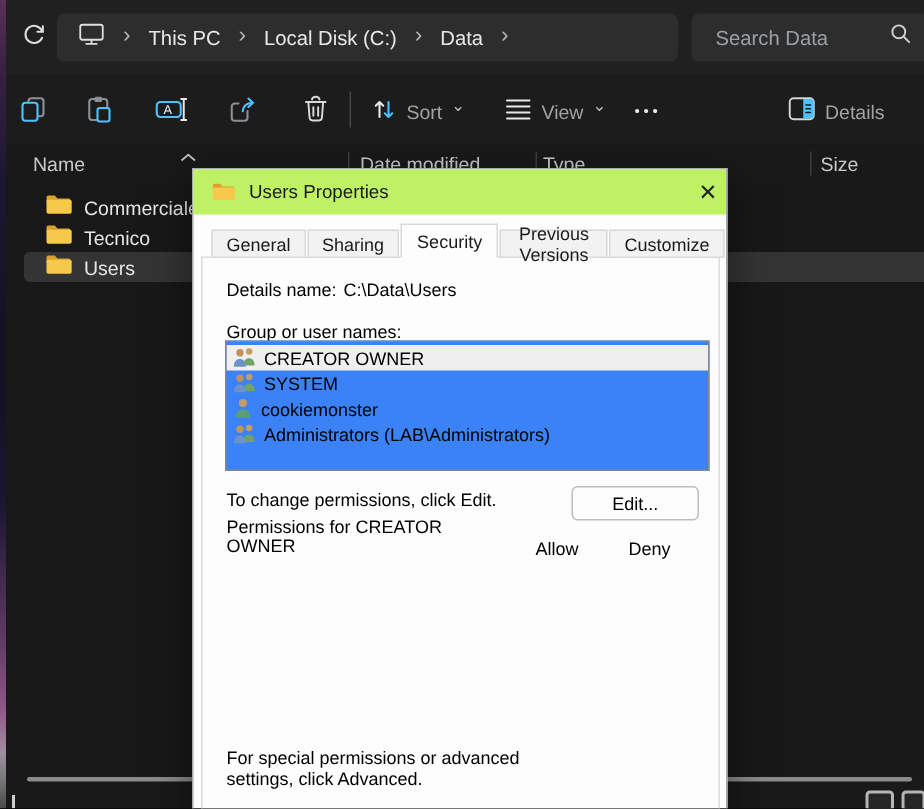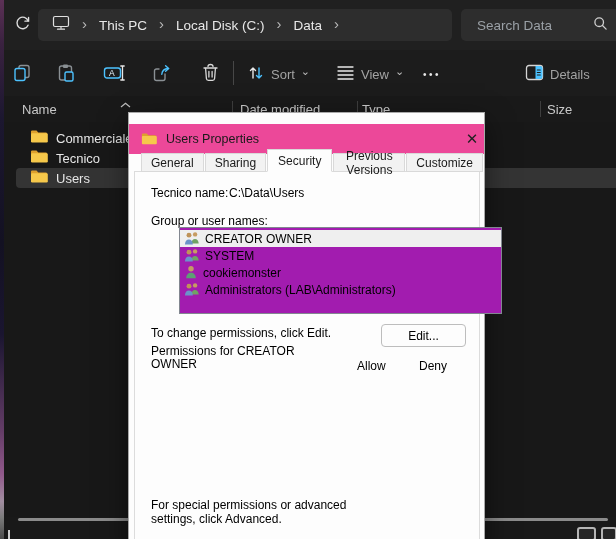--- a/index.html
+++ b/index.html
@@ -69,39 +69,39 @@
   .corner-icon.one { left:577px; width:19px; }
   .corner-icon.two { left:601px; width:16px; }
   .corner-mark { position:absolute; left:8px; top:530px; width:2px; height:9px; background:#cfcfcf; z-index:4; }
 
   
   .dialog {
     position:absolute; left:128px; top:112px; width:357px; height:440px;
     background:#fdfdfd; border:1px solid #a9a9a9; z-index:20; color:#000;
     box-shadow:0 10px 26px rgba(0,0,0,.5); font-size:12px;
   }
-  .dlg-titlebar { position:absolute; left:0; top:0; width:100%; height:30px; background:#ec4899;margin-top:11px; }
+  .dlg-titlebar { position:absolute; left:0; top:0; width:100%; height:30px; background:#bef264; }
   .dlg-title-icon { position:absolute; left:12px; top:8px; }
   .dlg-title { position:absolute; left:37px; top:8px; font-size:12.5px; color:#1a1a1a; }
   .dlg-close { position:absolute; left:333px; top:5px; width:20px; height:20px; font-size:15px; color:#222;
                display:flex; align-items:center; justify-content:center; background:none; border:none; cursor:pointer; }
 
   .tabstrip { position:absolute; left:12px; top:36px; height:23px; display:flex; align-items:flex-end; z-index:2; }
   .tab {
     height:19px; padding:0 9px; background:#f2f2f2; border:1px solid #d9d9d9;
     font-size:12px; color:#1a1a1a; display:flex; align-items:center;
     margin-right:1px; cursor:pointer; font-family:inherit;
   }
   .tab.active { height:23px; background:#fdfdfd; border-bottom:1px solid #fdfdfd; position:relative; z-index:3; padding:0 10px; }
 
   .page-box { position:absolute; left:5px; top:58px; width:346px; height:382px; border:1px solid #dcdcdc; background:#fdfdfd; }
 
   .lbl { position:absolute; font-size:12px; color:#000; }
 
-  .listbox { position:absolute; background:#a21caf; border:1px solid #828790; overflow:hidden;margin-left:29px; }
+  .listbox { position:absolute; background:#3b82f6; border:1px solid #828790; overflow:hidden; }
   .users-box { left:21px; top:114px; width:323px; height:87px; padding-top:2px; }
   .principal-row { height:17px; display:flex; align-items:center; gap:5px; padding-left:4px; cursor:pointer; }
   .principal-row.selected { background:#efefef; }
   .principal-name { font-size:12px; color:#000; white-space:nowrap; }
 
   .win-btn {
     position:absolute; background:#fdfdfd; border:1px solid #bdbdbd; border-radius:4px;
     font-size:12px; color:#000; cursor:pointer; font-family:inherit;
     display:flex; align-items:center; justify-content:center;
   }
@@ -314,21 +314,21 @@
     <div class="tabstrip">
       <button class="tab">General</button>
       <button class="tab">Sharing</button>
       <button class="tab active">Security</button>
       <button class="tab">Previous Versions</button>
       <button class="tab">Customize</button>
     </div>
 
     <div class="page-box"></div>
 
-    <span class="lbl" style="left:22px; top:73px">Tecnico name:</span>
+    <span class="lbl" style="left:22px; top:73px">Details name:</span>
     <span class="lbl" style="left:100px; top:73px">C:\Data\Users</span>
 
     <span class="lbl" style="left:22px; top:101px">Group or user names:</span>
 
     <div class="listbox users-box">
       <div class="principal-row selected">
         <span>
           <svg width="16" height="15" viewBox="0 0 17 15">
             <circle cx="11.8" cy="4.2" r="2.3" fill="#c79c62"></circle>
             <path d="M7.8 14c0-3.3 1.7-5 3.9-5s3.9 1.7 3.9 5z" fill="#71a364"></path>

